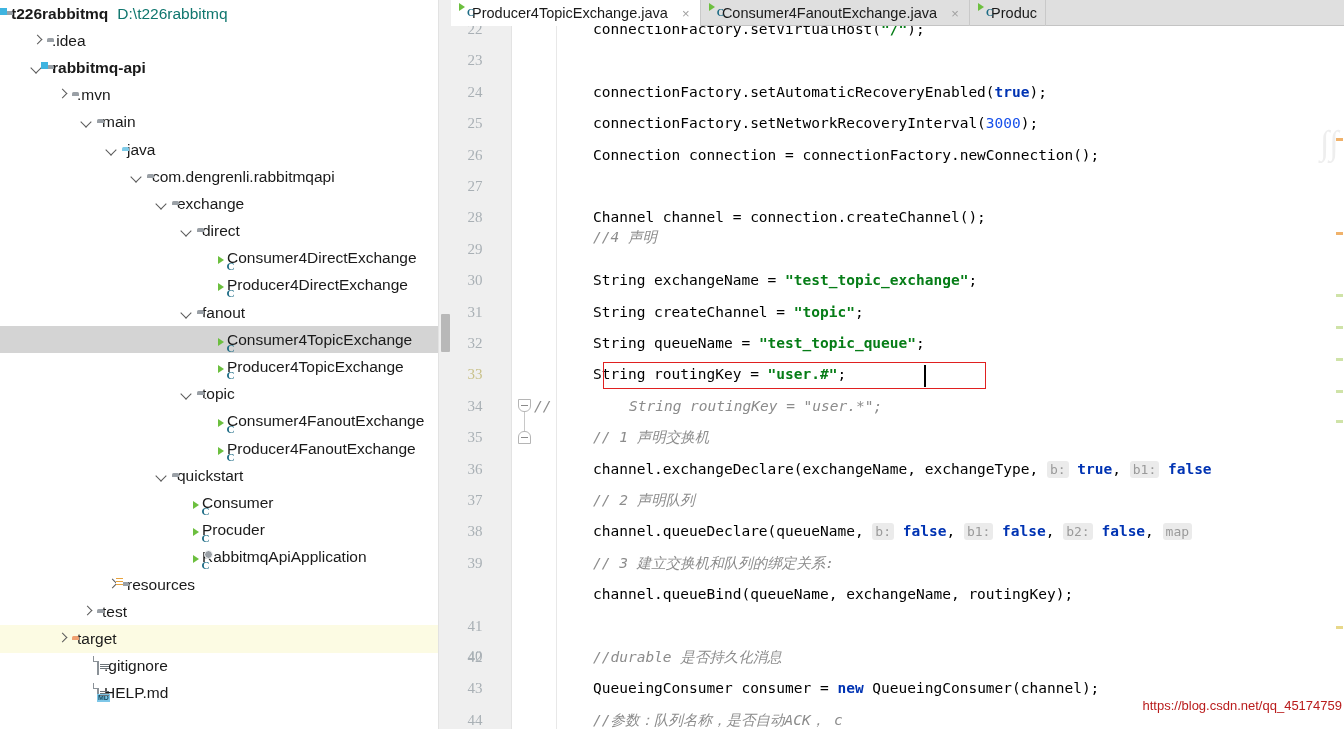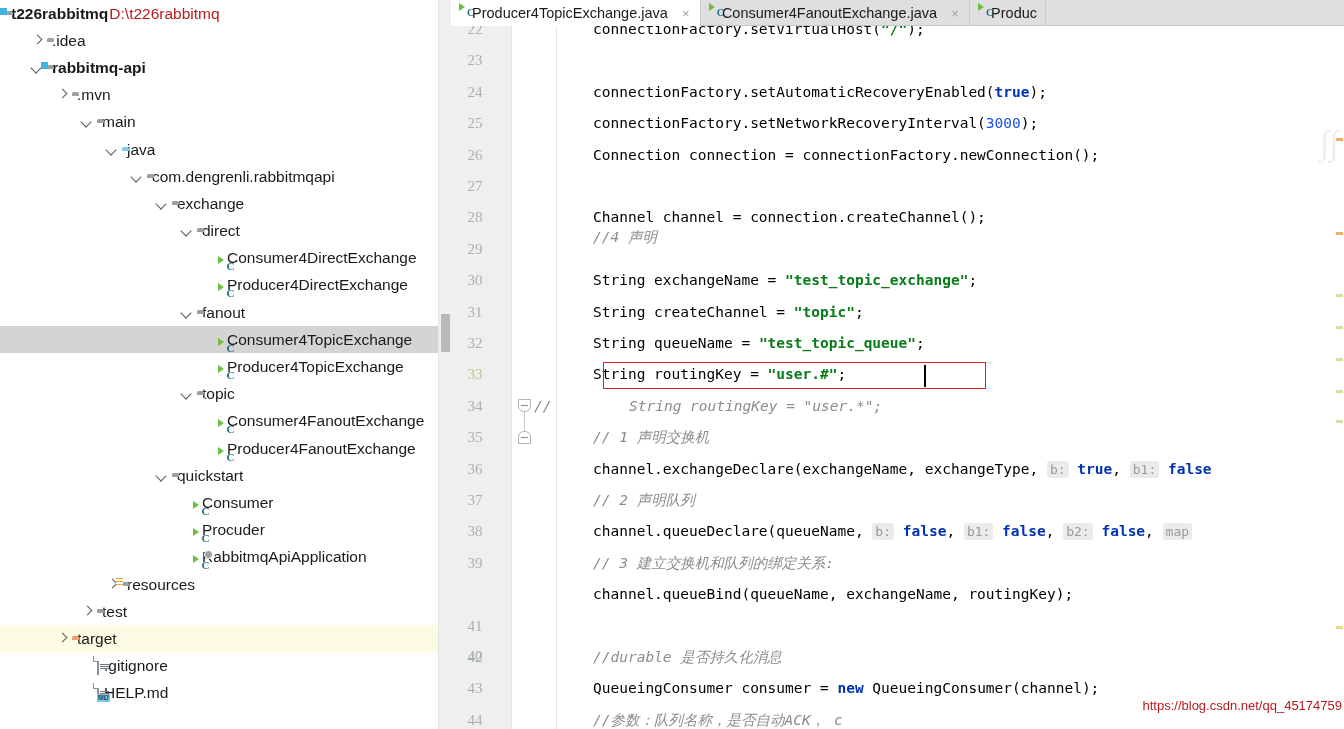--- a/index.html
+++ b/index.html
@@ -119,21 +119,21 @@
     content: ""; position: absolute; left: 2px; top: 7px;
     width: 9px; height: 6px;
     background: repeating-linear-gradient(to bottom, #6b7378 0 1px, transparent 1px 2px);
   }
   .ico-md .md-tag {
     position: absolute; left: -1px; bottom: -1px;
     background: #7ec7e8; color: #16485c;
     font-size: 7px; font-weight: bold; line-height: 8px;
     padding: 0 1px; font-family: "Liberation Sans", sans-serif;
   }
-  .proj-path { color: #b91c1c; font-weight: normal; margin-left: 1px; }
+  .proj-path { color: #0f766e; font-weight: normal; margin-left: 9px; }
   .tree-label { margin-left: 1px; }
 
   
   #tree-scroll-track {
     position: absolute; right: 0; top: 0;
     width: 13px; height: 729px; background: #efefef;
     border-left: 1px solid #e2e2e2;
   }
   #tree-scroll-thumb {
     position: absolute; left: 2px; top: 314px;

